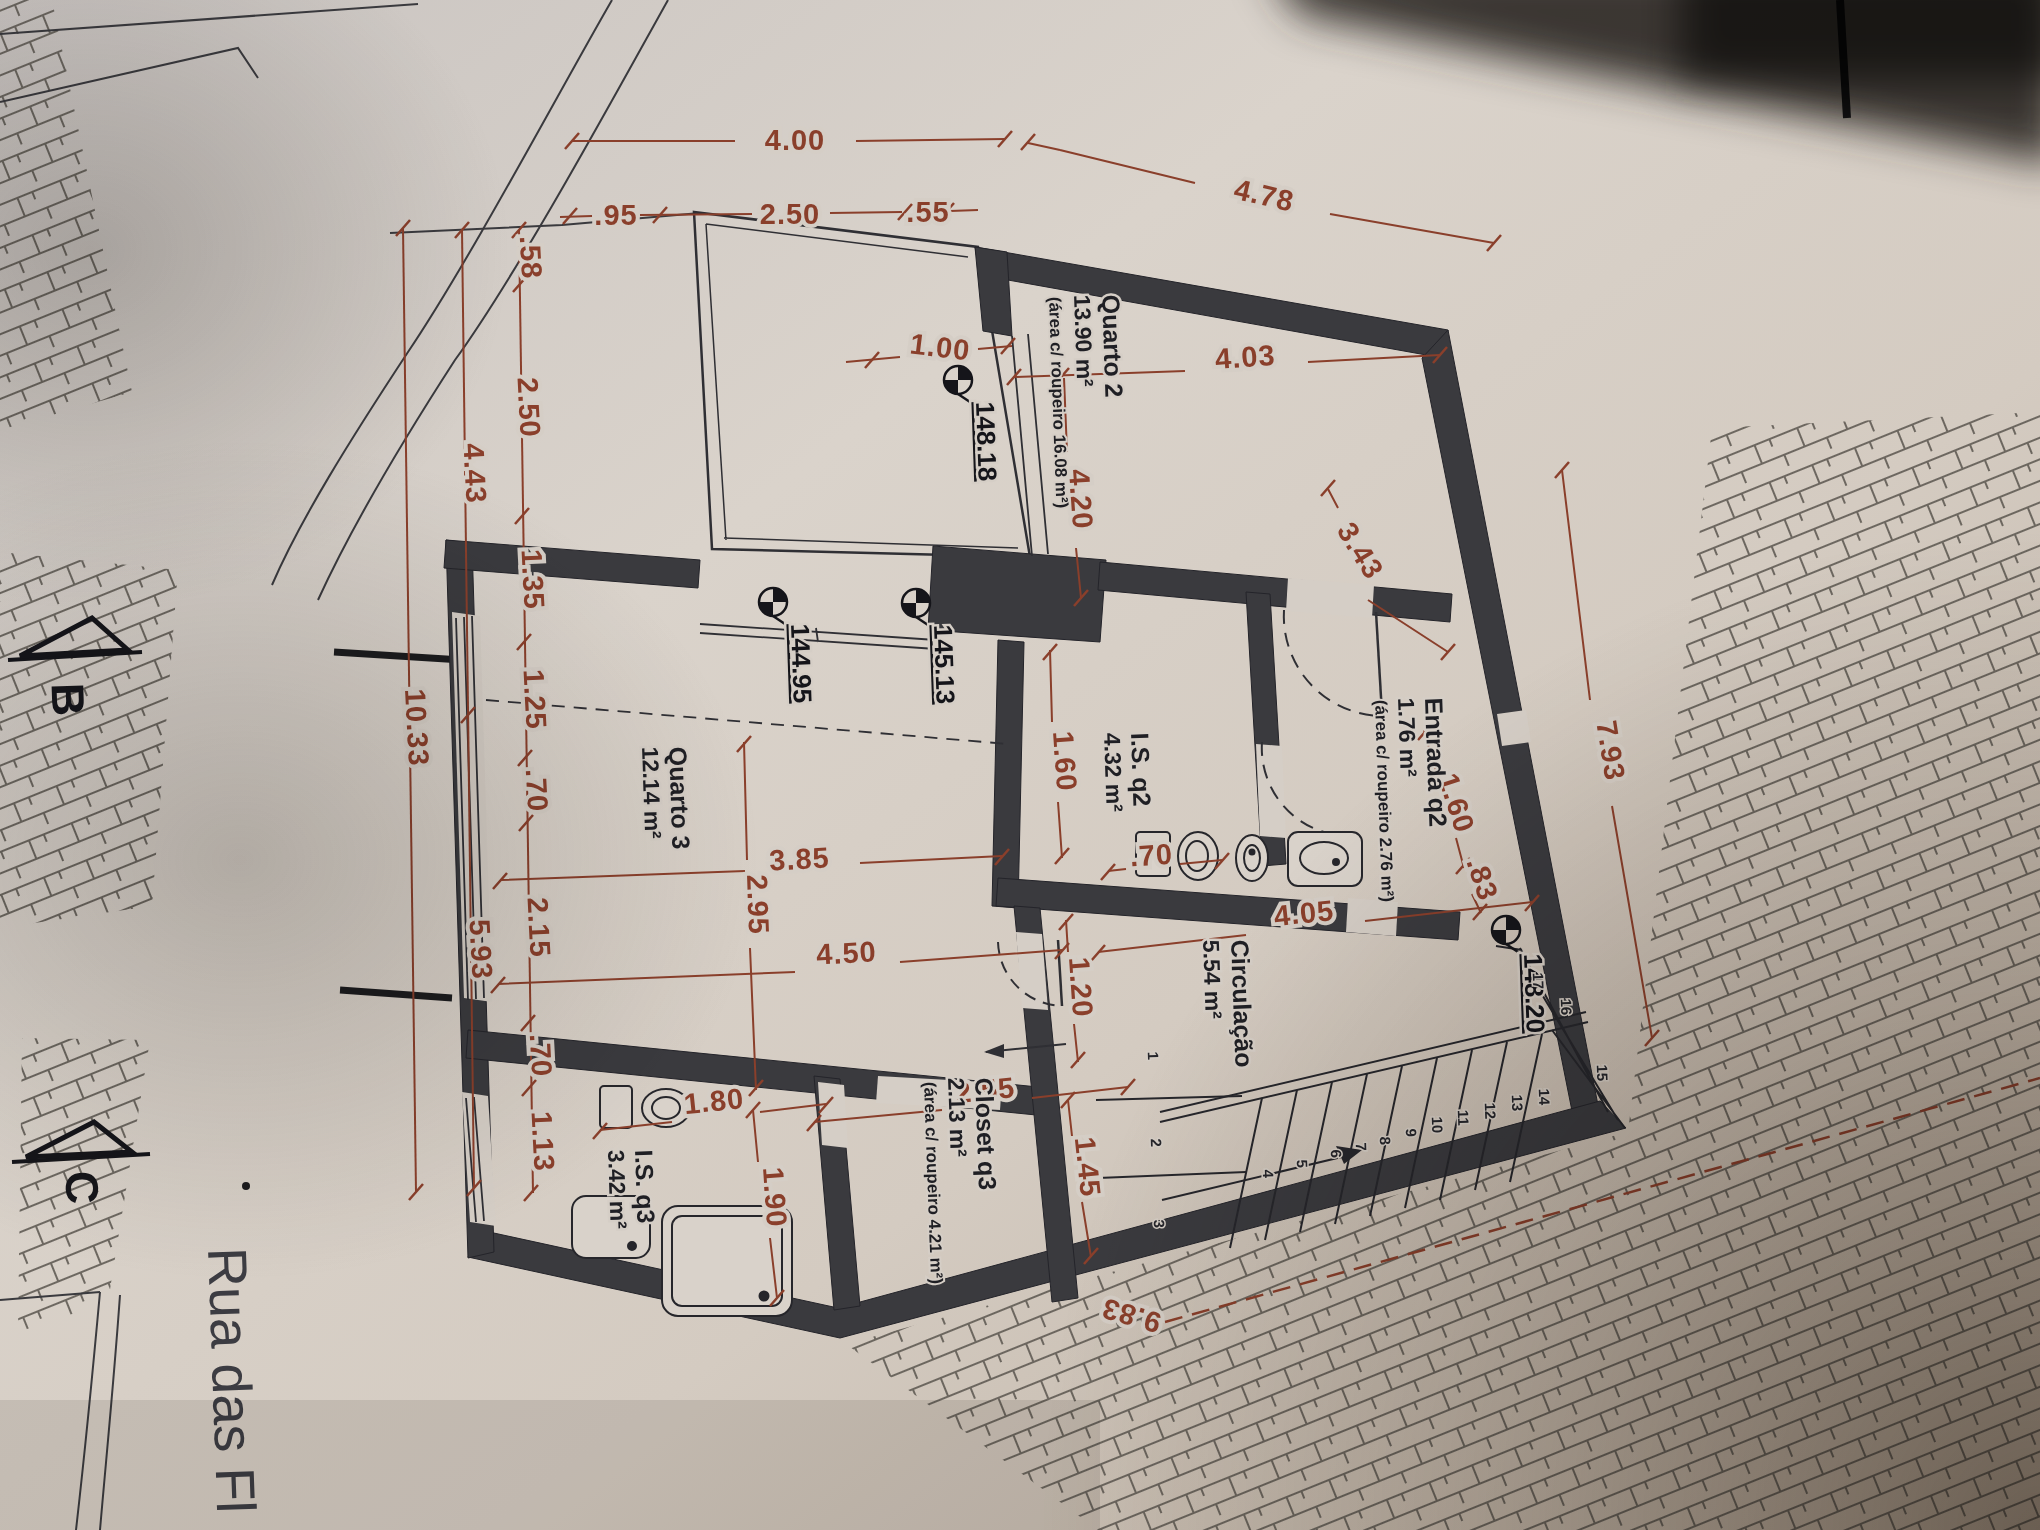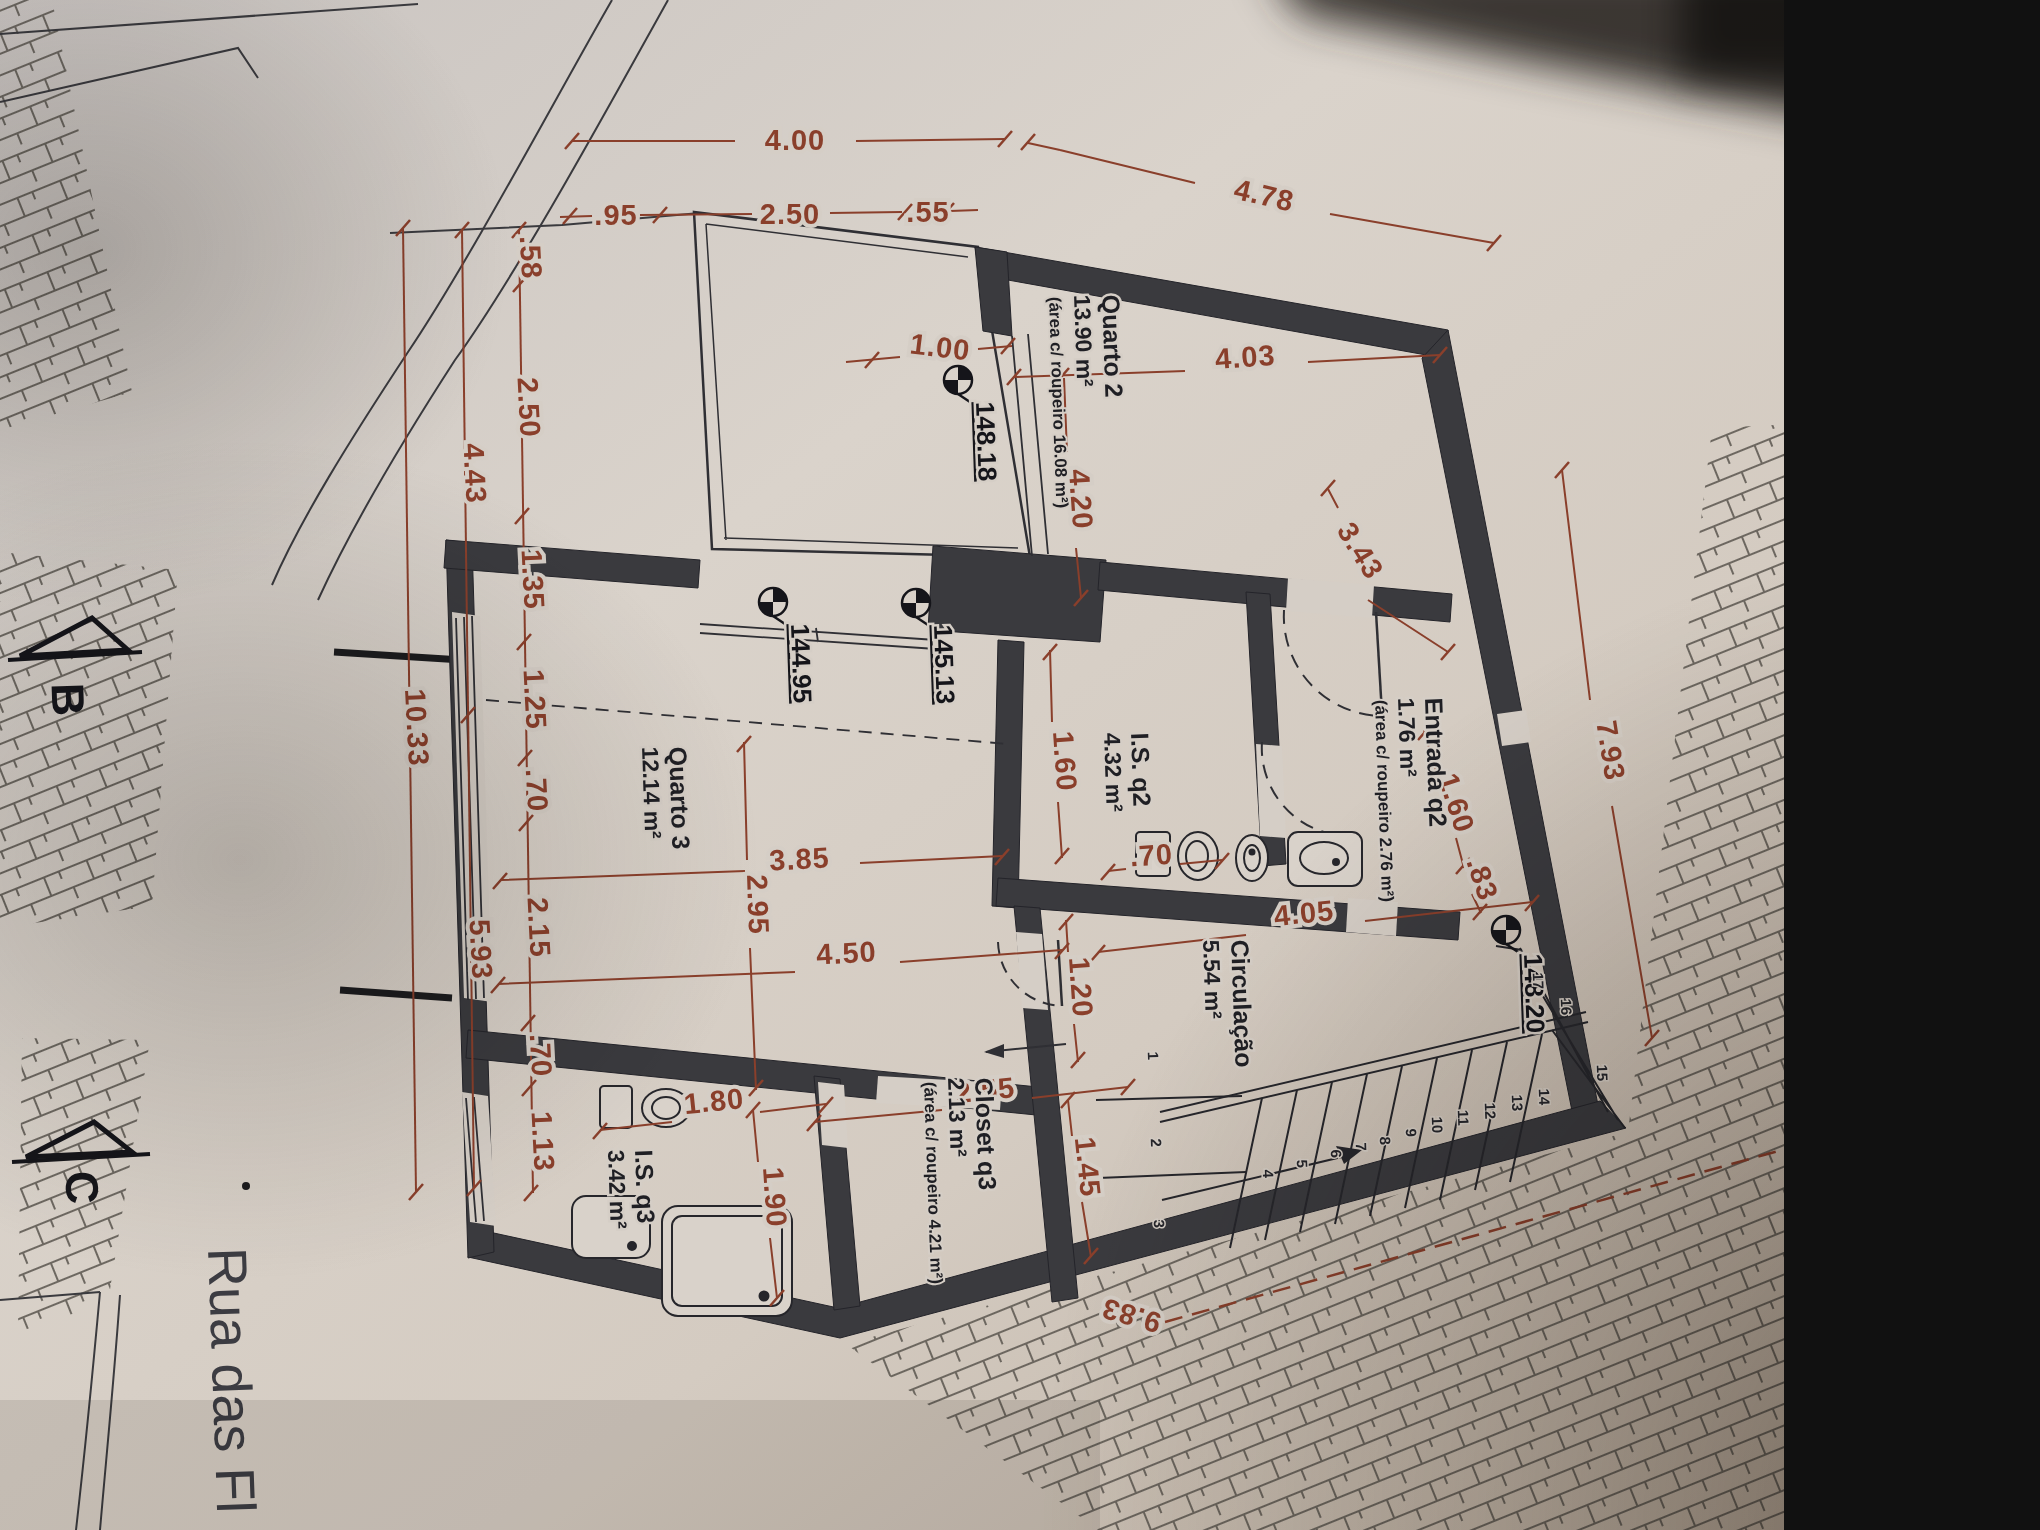--- a/index.html
+++ b/index.html
@@ -1,16 +1,16 @@
 <!DOCTYPE html>
 <html><head>
 <meta charset="utf-8">
 <style>
   html,body{margin:0;padding:0;background:#111;}
-  #photo{position:relative;width:1784px;height:1530px;overflow:hidden;
+  #photo{position:relative;width:2040px;height:1530px;overflow:hidden;
          font-family:"Liberation Sans", sans-serif;}
   svg{display:block}
   svg text{font-family:"Liberation Sans", sans-serif;}
   .dim  {font-size:29px;font-weight:600;fill:#8a3f2b;stroke:#d5cec6;stroke-width:8;paint-order:stroke;letter-spacing:1px;}
   .lbl  {font-size:25px;font-weight:700;fill:#1f1f24;stroke:#d5cec6;stroke-width:5;paint-order:stroke;}
   .lbla {font-size:23px;font-weight:700;fill:#1f1f24;stroke:#d5cec6;stroke-width:5;paint-order:stroke;}
   .lbls {font-size:17px;font-weight:700;fill:#1f1f24;stroke:#d5cec6;stroke-width:4;paint-order:stroke;}
   .lvl  {font-size:26px;font-weight:700;fill:#15151a;stroke:#d5cec6;stroke-width:5;paint-order:stroke;}
   .stn  {font-size:15px;font-weight:600;fill:#26262b;stroke:#d5cec6;stroke-width:3;paint-order:stroke;}
   .rua  {font-size:55px;font-weight:400;fill:#3c3c42;}

